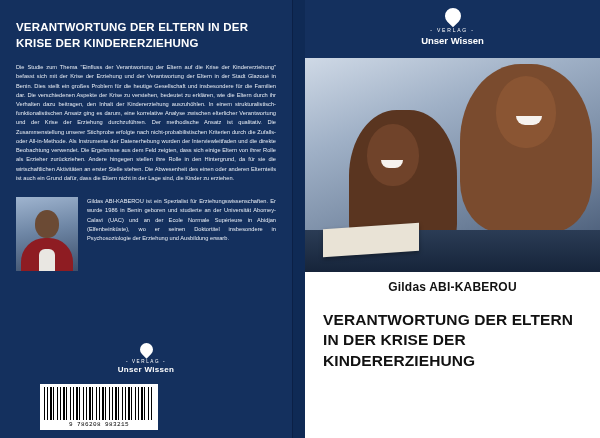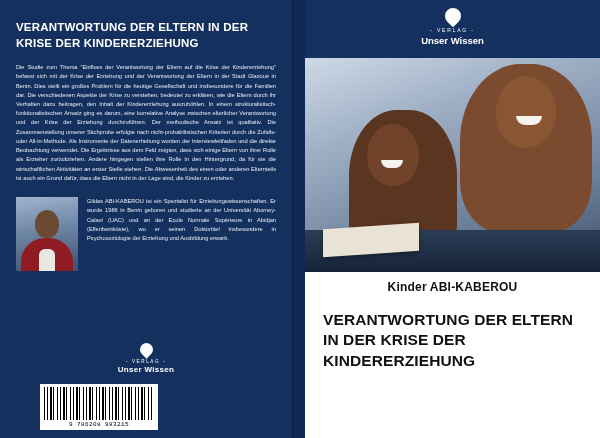--- a/index.html
+++ b/index.html
@@ -220,17 +220,17 @@
         <div class="mother-face"></div>
         <div class="mother-smile"></div>
         <div class="child"></div>
         <div class="child-face"></div>
         <div class="child-smile"></div>
         <div class="desk"></div>
         <div class="book"></div>
       </div>
     </div>
 
-    <div class="front-author">Kinder ABI-KABEROU</div>
+    <div class="front-author">Gildas ABI-KABEROU</div>
     <div class="front-title">VERANTWORTUNG DER ELTERN IN DER KRISE DER KINDERERZIEHUNG</div>
   </div>
 
 </div>
 
 </body></html>

